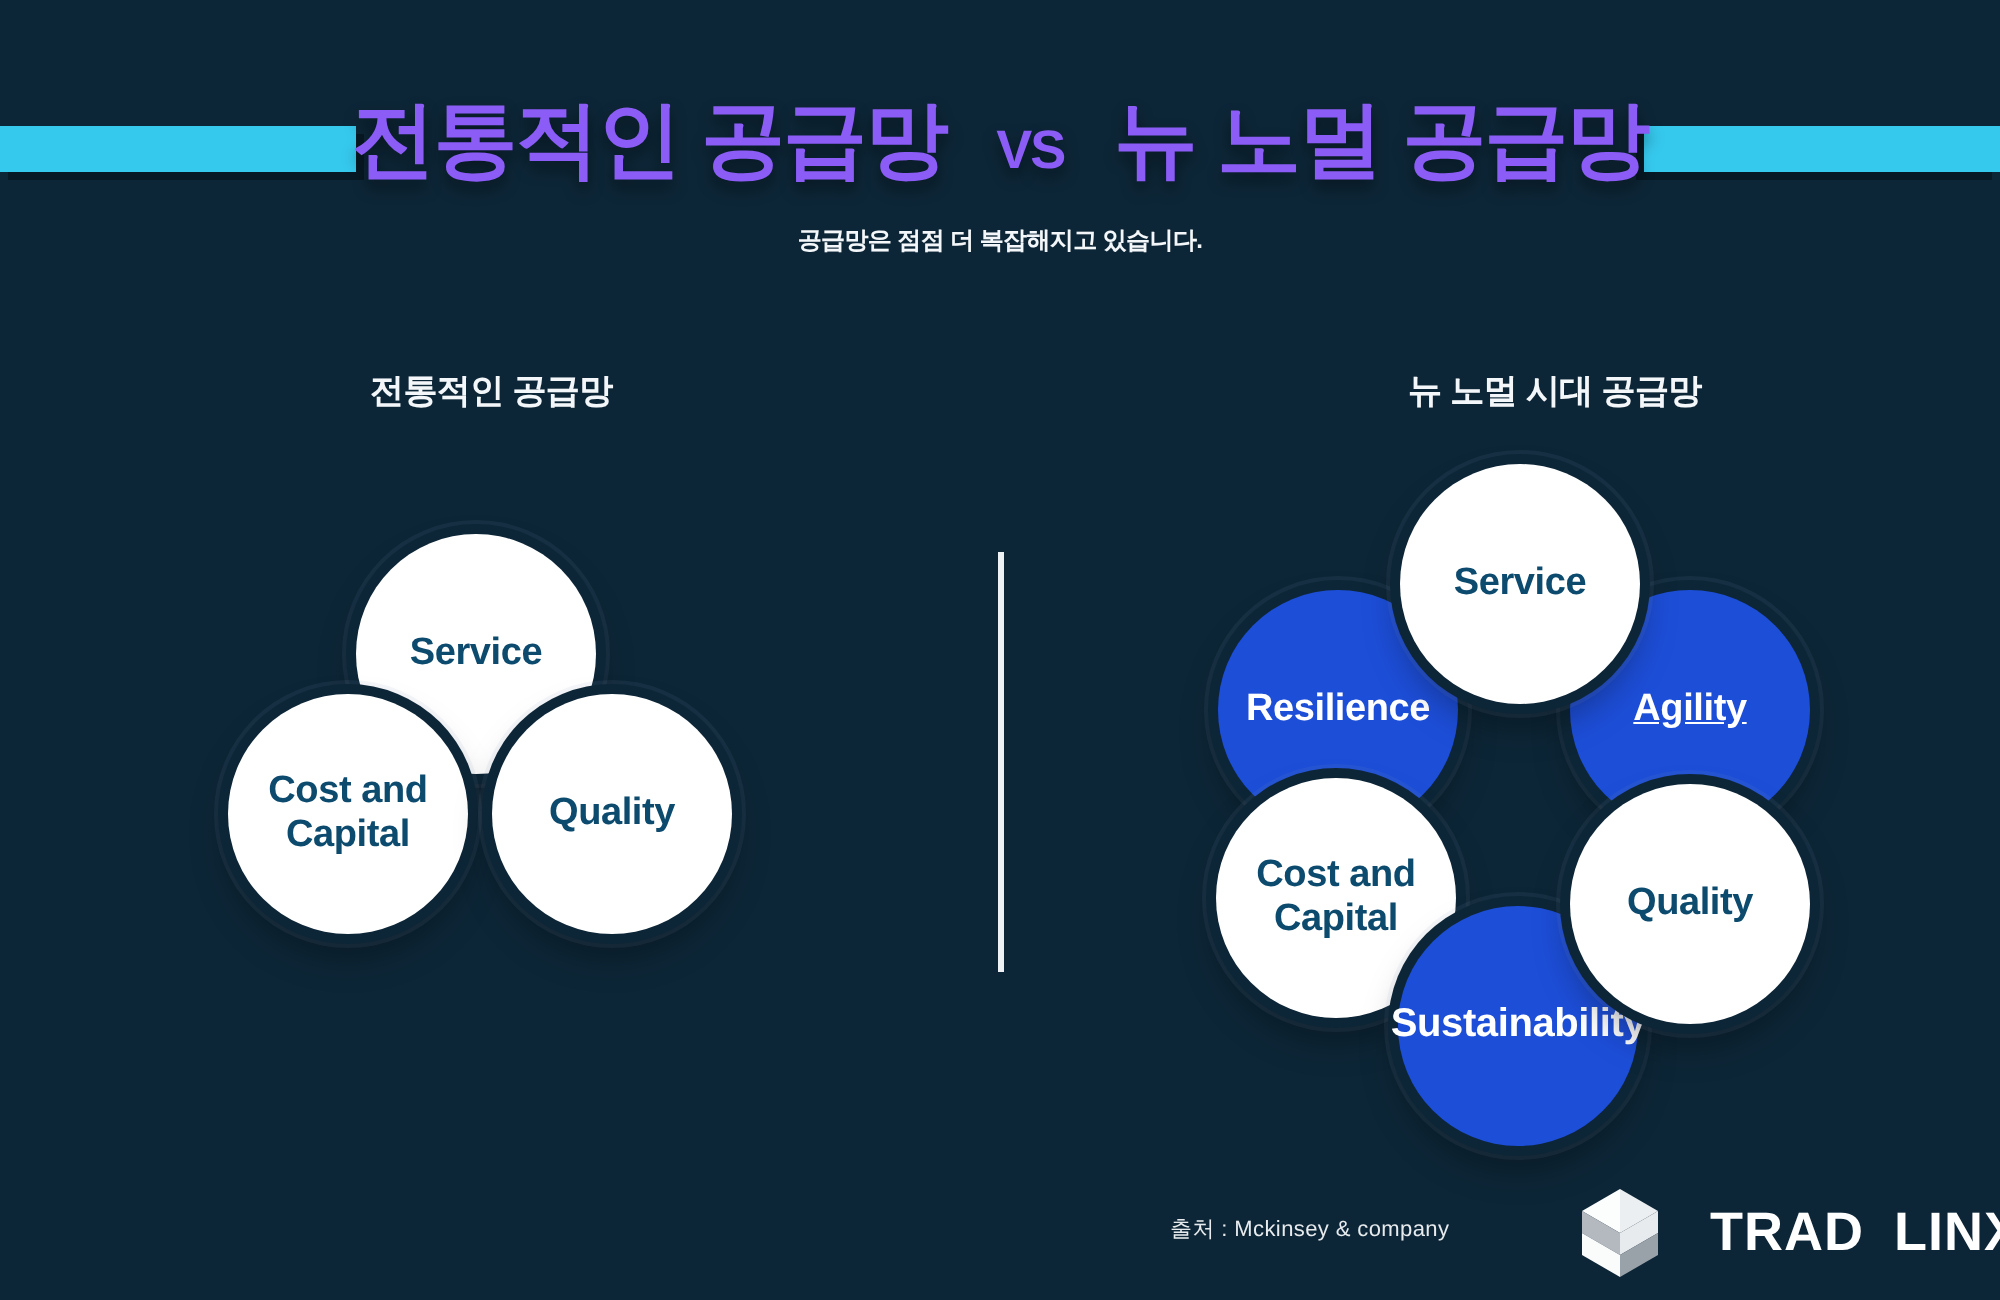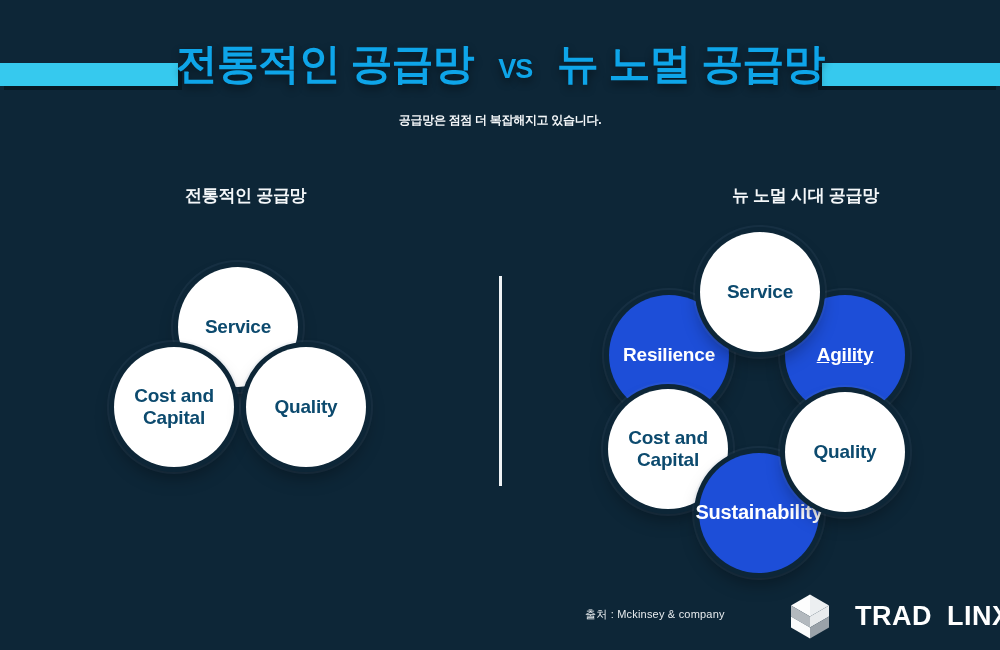--- a/index.html
+++ b/index.html
@@ -12,40 +12,40 @@
   
   .accent-bar {
     position:absolute; top:63px; width:178px; height:23px;
     background:#36c9ee;
   }
   .accent-bar.left  { left:0;  box-shadow:4px 4px 0 rgba(4,14,22,0.55); }
   .accent-bar.right { right:0; box-shadow:-4px 4px 0 rgba(4,14,22,0.55); }
 
   .title {
     position:absolute; top:40px; left:0; right:0; height:56px;
-    text-align:center; line-height:48px;
-    color:#0ea5e9; font-size:42px; font-weight:800; letter-spacing:-1px;
+    text-align:center; line-height:60px;
+    color:#8b5cf6; font-size:42px; font-weight:800; letter-spacing:-1px;
     text-shadow:0 4px 8px rgba(0,0,0,0.45);
     white-space:nowrap;
   }
   .title .t-part { display:inline-block; }
   .title .vs { font-size:27px; font-weight:800; margin:0 14px; vertical-align:baseline; }
 
   .subtitle {
     position:absolute; top:112px; left:0; right:0; text-align:center;
     color:#f4f7f9; font-size:12px; font-weight:700; letter-spacing:-0.3px;
   }
 
   
   .section-heading {
     position:absolute; top:184px;
     color:#f4f7f9; font-size:17px; font-weight:700; letter-spacing:-0.3px;
   }
   .heading-left  { left:185px; }
-  .heading-right { left:732px; }
+  .heading-right { left:704px; }
 
   
   .divider {
     position:absolute; left:499px; top:276px; width:3px; height:210px;
     background:#eef2f5;
   }
 
   
   .circle {
     position:absolute; width:120px; height:120px; border-radius:50%;

